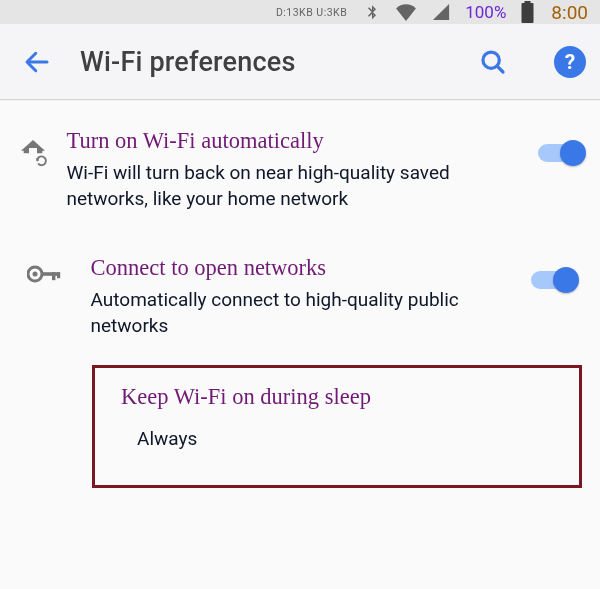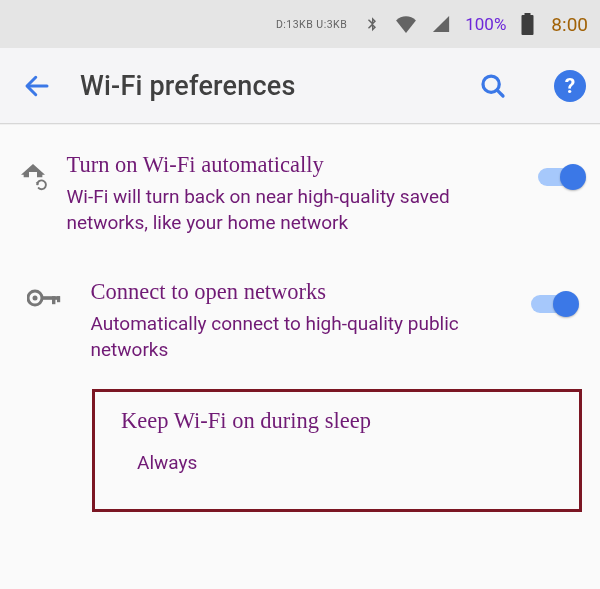--- a/index.html
+++ b/index.html
@@ -8,21 +8,21 @@
     width: 600px;
     height: 589px;
     font-family: Roboto, "Helvetica Neue", Arial, sans-serif;
     background: #fafafa;
     overflow: hidden;
     color: #212121;
   }
 
   
   .status-bar {
-    height: 48px;
+    height: 24px;
     background: #e5e5e5;
     display: flex;
     align-items: center;
     justify-content: flex-end;
     gap: 15px;
     padding: 0 12px 0 0;
     color: #646464;
     font-size: 14px;
   }
   .status-net { font-size: 10.5px; letter-spacing: 0.5px; margin-right: 2px; }
@@ -76,21 +76,21 @@
   .row-title {
     font-size: 22.5px;
     color: #701a75;
     font-weight: 400;
     margin: 0 0 6px;
     font-family: Liberation Serif, serif;
   }
   .row-sub {
     font-size: 19px;
     line-height: 1.35;
-    color: #701a75;
+    color: #0f172a;
     margin: 0;
   }
   .row-switch {
     width: 62px;
     display: flex;
     align-items: center;
     justify-content: center;
     padding-top: 16px;
   }
 

